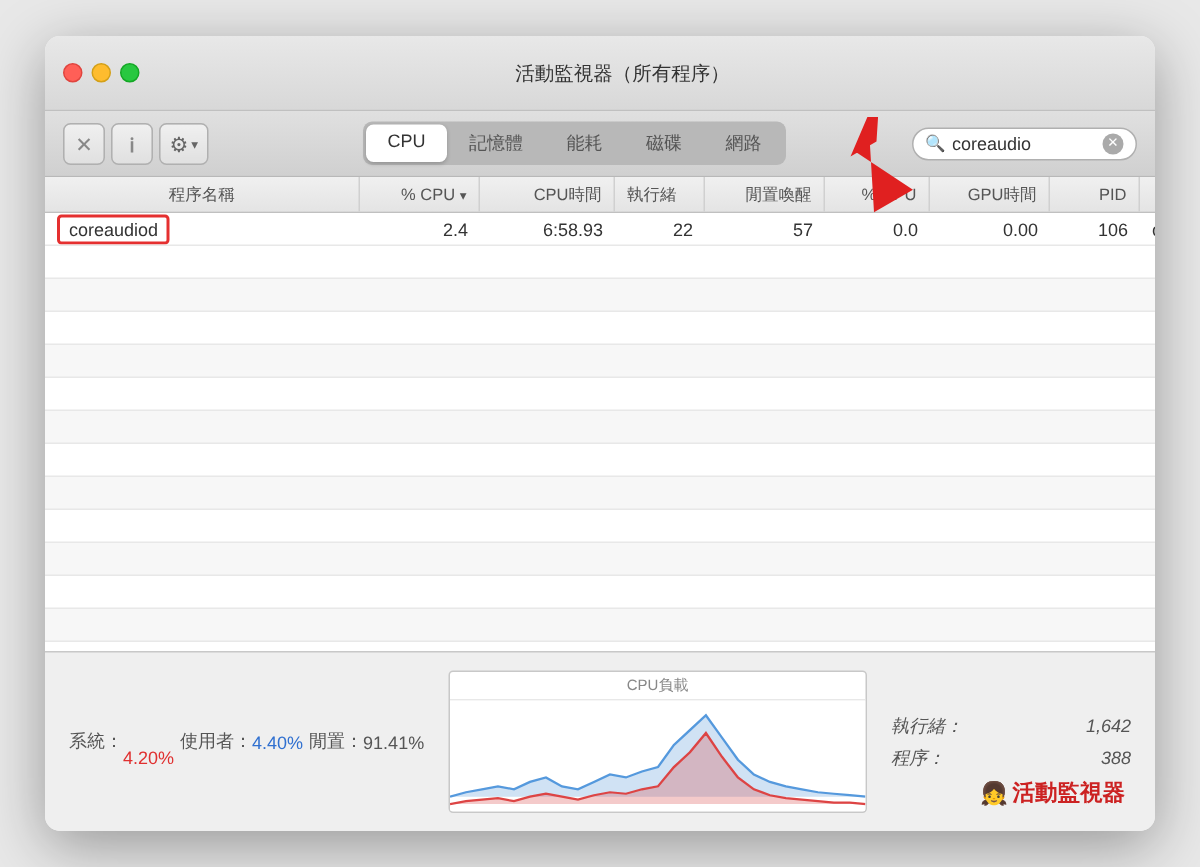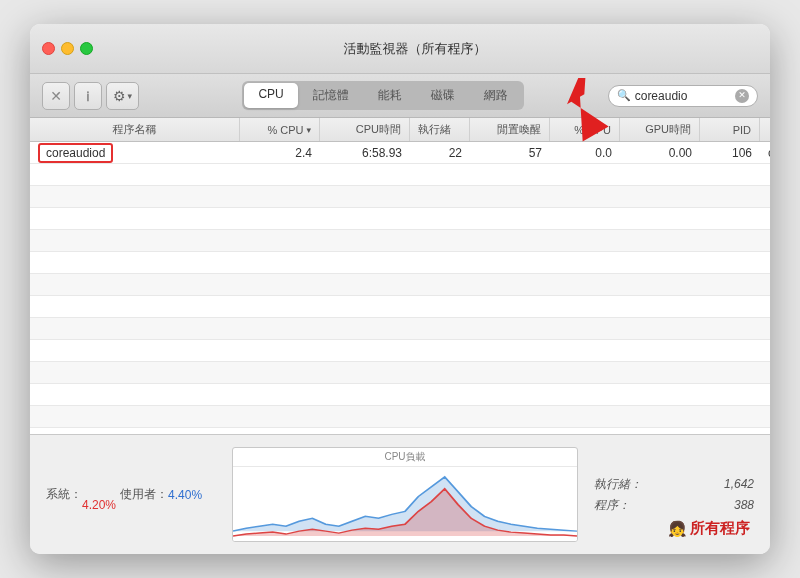--- a/index.html
+++ b/index.html
@@ -487,20 +487,24 @@
     <div class="bottom-panel">
       <div class="stats-left">
         <div class="stat-row">
           <span class="stat-label">系統：</span>
           <span class="stat-value-red">4.20%</span>
         </div>
         <div class="stat-row">
           <span class="stat-label">使用者：</span>
           <span class="stat-value-blue">4.40%</span>
         </div>
+        <div class="stat-row">
+          <span class="stat-label">閒置：</span>
+          <span class="stat-value-gray">91.41%</span>
+        </div>
       </div>
 
       <div class="cpu-graph">
         <div class="cpu-graph-title">CPU負載</div>
         <svg class="cpu-graph-area" viewBox="0 0 260 75" preserveAspectRatio="none">
 
           <rect width="260" height="75" fill="white"></rect>
 
           <polyline points="0,65 10,62 20,60 30,58 40,60 50,55 60,52 70,58 80,60 90,55 100,50 110,52 120,48 130,45 140,30 150,20 160,10 170,25 180,40 190,50 200,55 210,58 220,60 230,62 240,63 250,64 260,65" fill="rgba(100,160,220,0.3)" stroke="#5599dd" stroke-width="1.5"></polyline>
 
@@ -522,15 +526,15 @@
   </div>
 
   <div class="arrow-overlay">
     <svg width="100" height="70" viewBox="0 0 100 70">
       <polygon points="100,0 60,30 75,30 55,70 85,70 65,30 80,30" fill="#e02020" transform="rotate(-30, 50, 35) translate(-10, -5)"></polygon>
     </svg>
   </div>
 
   <div style="position:absolute;bottom:16px;right:20px;font-size:15px;color:#cc2222;font-weight:bold;display:flex;align-items:center;gap:3px;pointer-events:none;">
     <span>👧</span>
-    <span>所有程序</span>
+    <span>活動監視器</span>
   </div>
 </div>
 
 </body></html>

